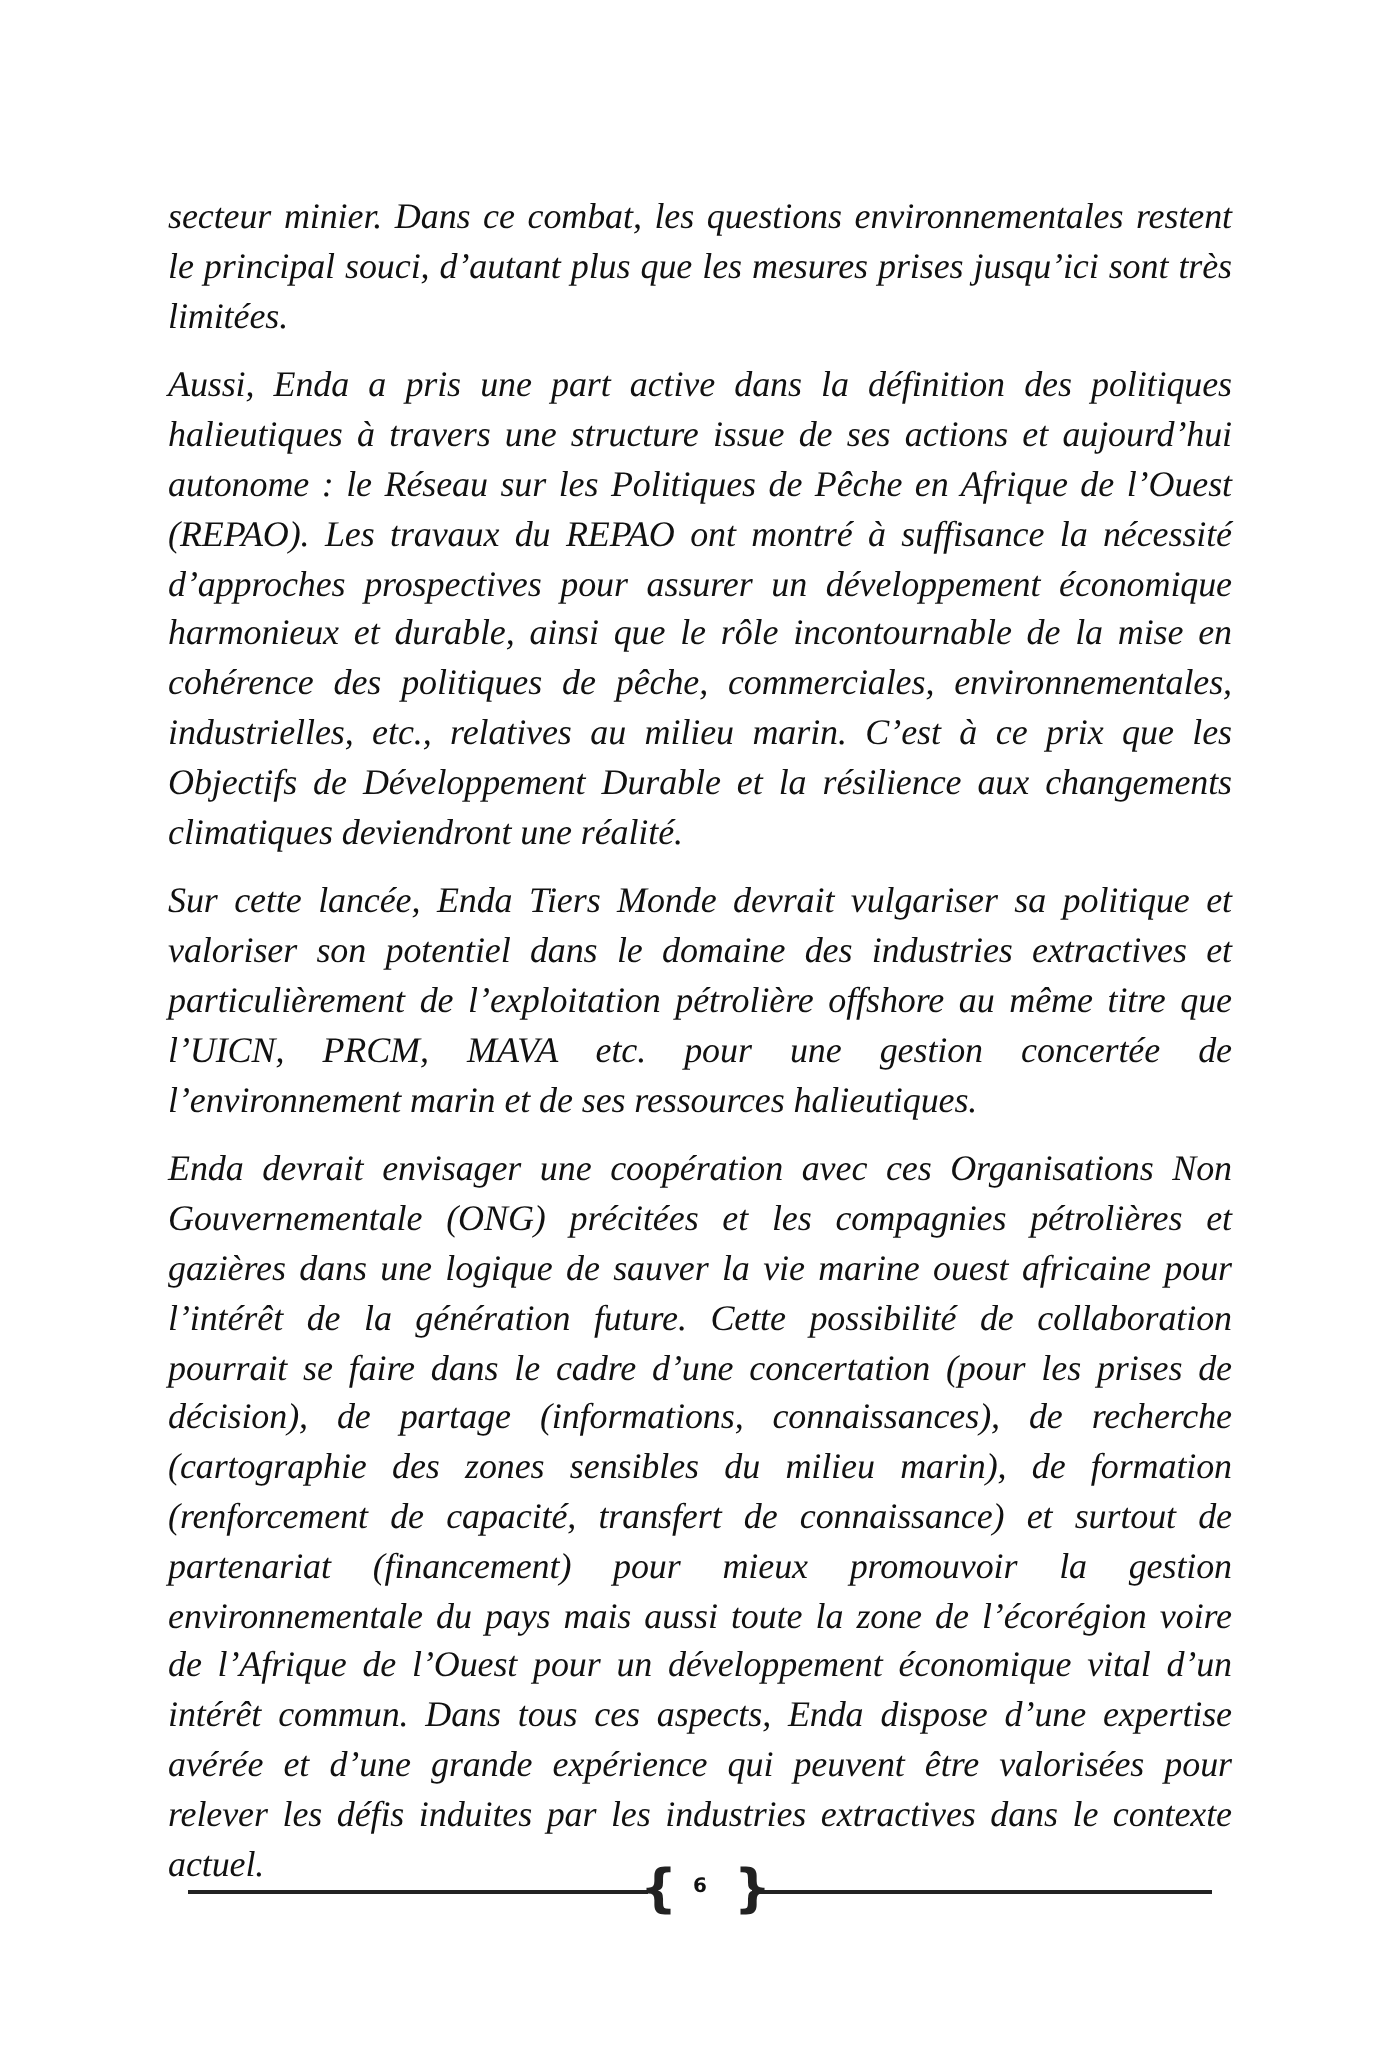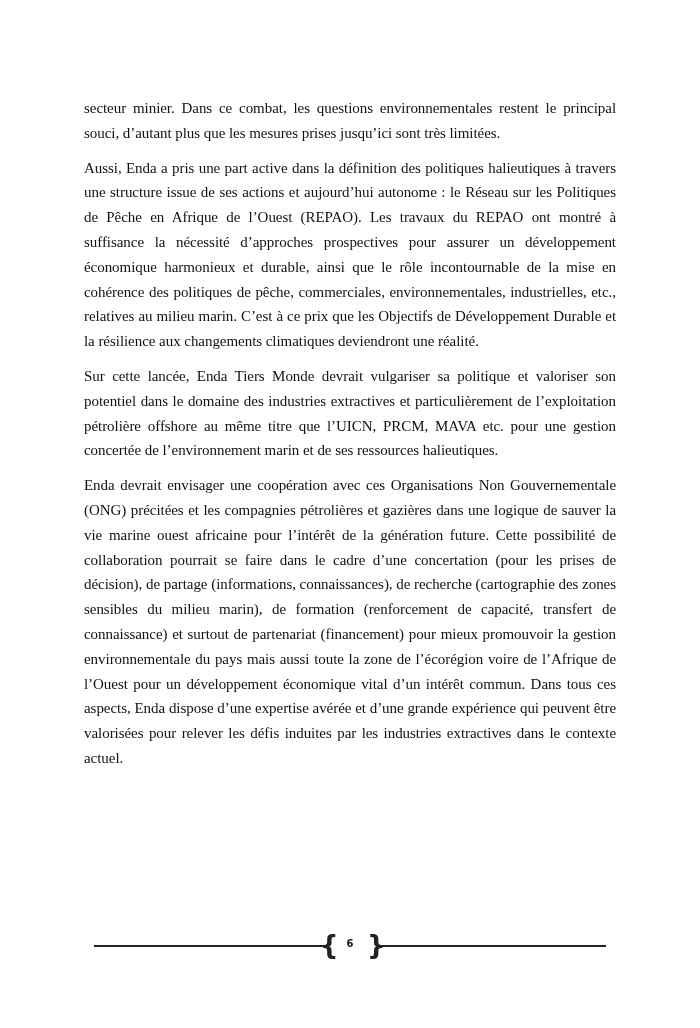--- a/index.html
+++ b/index.html
@@ -16,25 +16,26 @@
       color: #111111;
     }
     .page {
       position: absolute;
       left: 84px;
       top: 96px;
       width: 532px;
     }
     .para {
       margin: 0 0 10px 0;
-      font-size: 15px;
+      font-size: 18px;
       line-height: 24.8px;
       text-align: justify;
       text-align-last: left;
       letter-spacing: -0.05px;
+      font-style: italic;
     }
     .para.p1 { margin-bottom: 10px; }
     .footer {
       position: absolute;
       left: 94px;
       top: 930px;
       width: 512px;
       height: 32px;
     }
     .footer-line {

